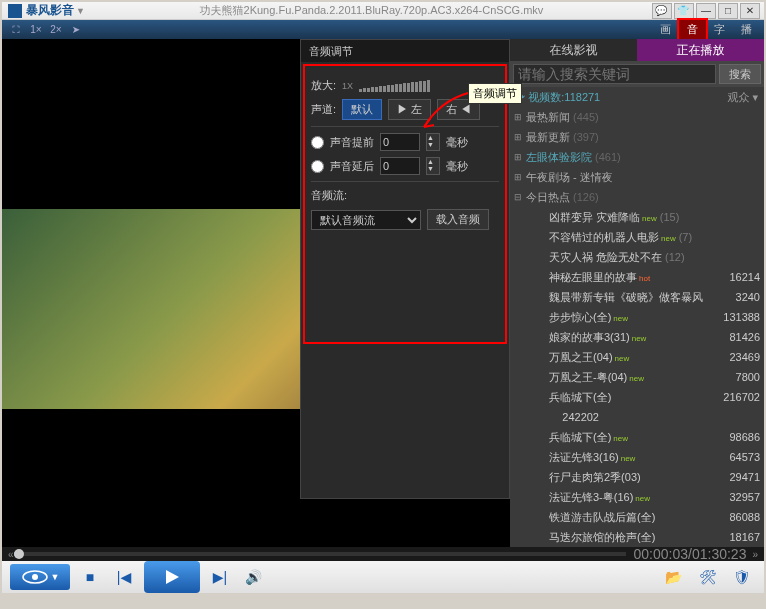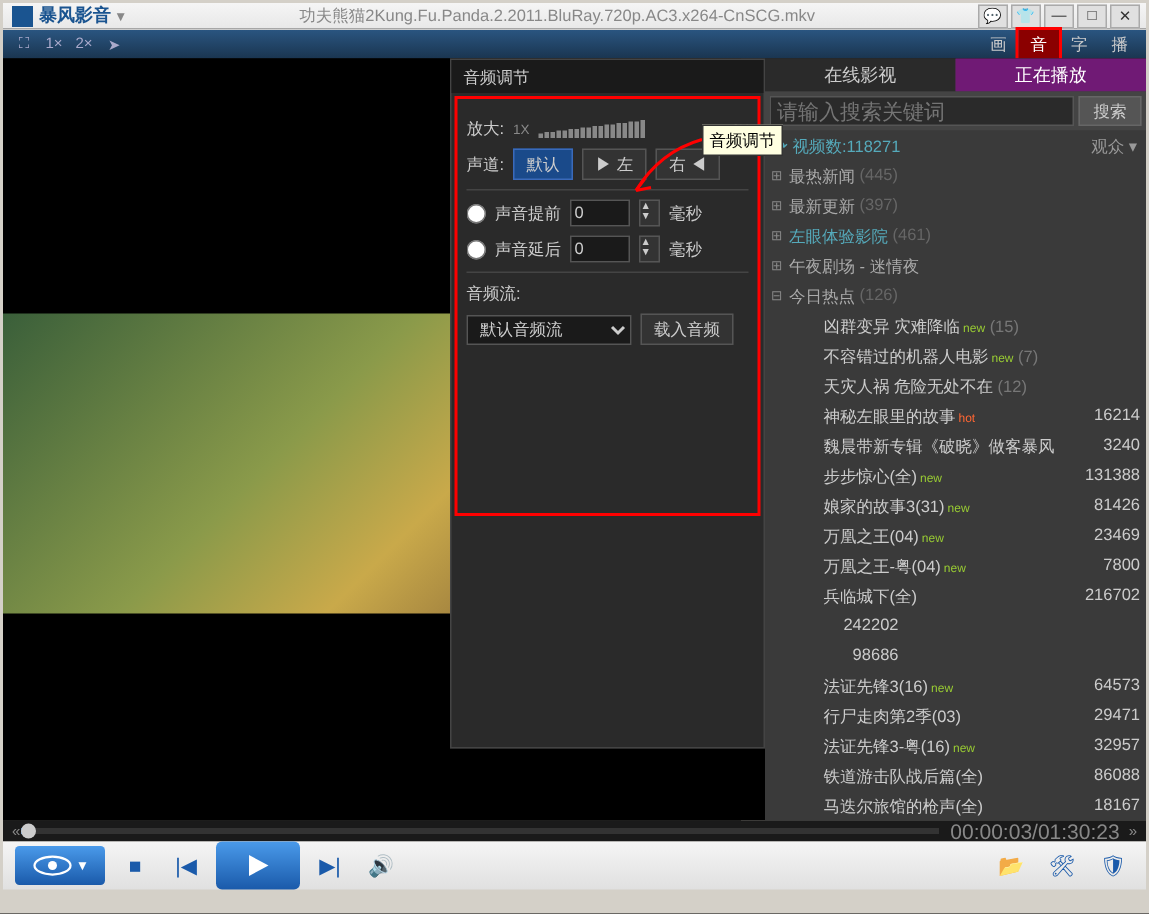--- a/index.html
+++ b/index.html
@@ -253,20 +253,21 @@
             <span class="num">7800</span>
           </div>
           <div class="item">
             <span class="name">兵临城下(全)</span>
             <span class="num">216702</span>
           </div>
           <div class="item">
             <span class="num">242202</span>
           </div>
           <div class="item">
+            <span class="name">兵临城下(全)<span class="badge">new</span></span>
             <span class="num">98686</span>
           </div>
           <div class="item">
             <span class="name">法证先锋3(16)<span class="badge">new</span></span>
             <span class="num">64573</span>
           </div>
           <div class="item">
             <span class="name">行尸走肉第2季(03)</span>
             <span class="num">29471</span>
           </div>

